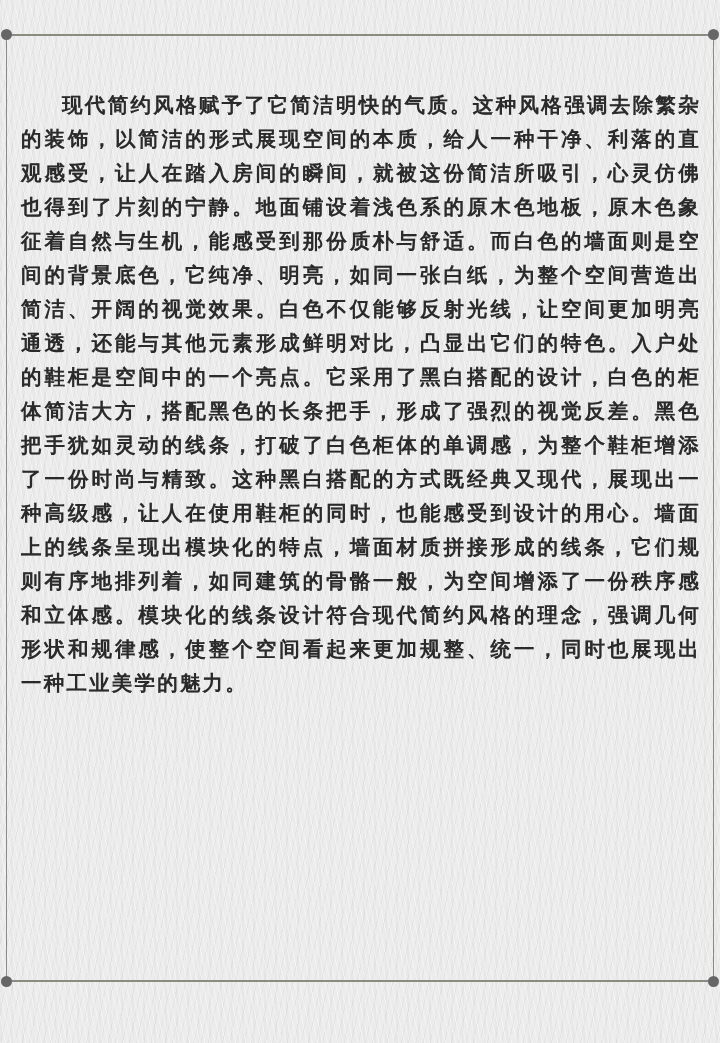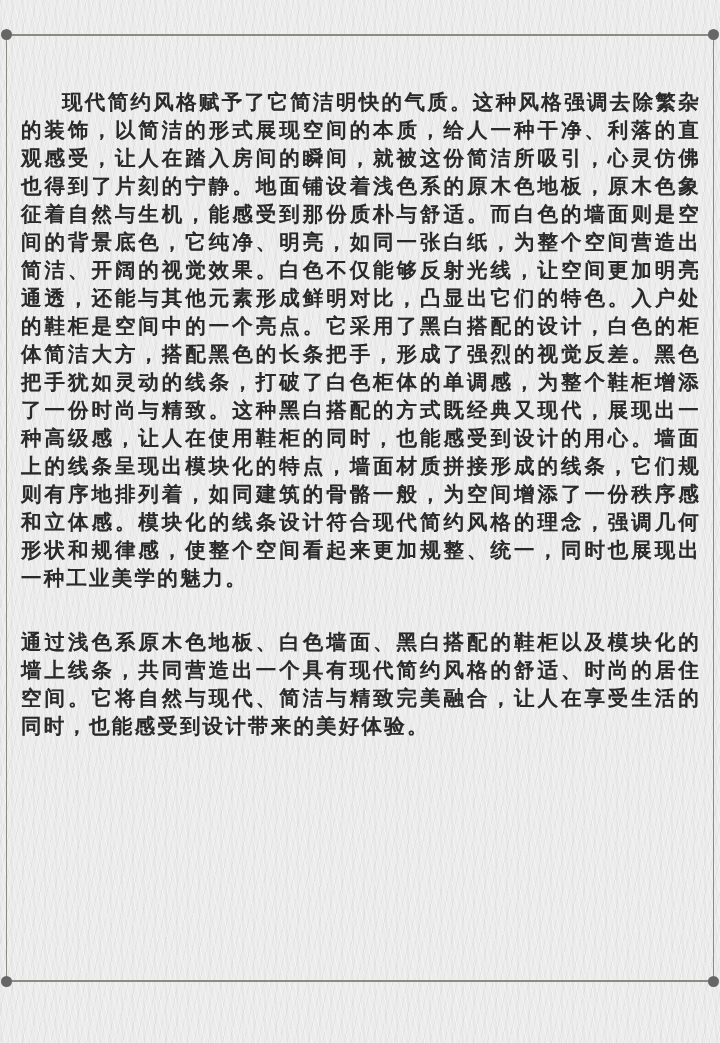--- a/index.html
+++ b/index.html
@@ -21,34 +21,33 @@
     .dot {
       position: absolute; width: 11px; height: 11px; border-radius: 50%;
       background: #666666;
     }
     .dot.tl { left: -6px; top: -7px; }
     .dot.tr { right: -6px; top: -7px; }
     .dot.bl { left: -6px; bottom: -7px; }
     .dot.br { right: -6px; bottom: -7px; }
     .content {
       position: absolute; left: 21px; top: 88px; width: 680px;
-      color: #2a2a2a; font-size: 20.5px; line-height: 28px;
+      color: #2a2a2a; font-size: 20.5px; line-height: 34px;
       letter-spacing: 2.2px; font-weight: bold;
       text-shadow: 0 0 0.5px rgba(0,0,0,0.25);
     }
     .para { margin: 0; text-align: justify; }
     .para.first { text-indent: 2em; }
     .para + .para { margin-top: 36px; }
   </style>
 </head>
 <body>
 
 <div class="frame">
   <span class="dot tl"></span>
   <span class="dot tr"></span>
   <span class="dot bl"></span>
   <span class="dot br"></span>
 </div>
 
 <div class="content">
   <p class="para first">现代简约风格赋予了它简洁明快的气质。这种风格强调去除繁杂的装饰，以简洁的形式展现空间的本质，给人一种干净、利落的直观感受，让人在踏入房间的瞬间，就被这份简洁所吸引，心灵仿佛也得到了片刻的宁静。地面铺设着浅色系的原木色地板，原木色象征着自然与生机，能感受到那份质朴与舒适。而白色的墙面则是空间的背景底色，它纯净、明亮，如同一张白纸，为整个空间营造出简洁、开阔的视觉效果。白色不仅能够反射光线，让空间更加明亮通透，还能与其他元素形成鲜明对比，凸显出它们的特色。入户处的鞋柜是空间中的一个亮点。它采用了黑白搭配的设计，白色的柜体简洁大方，搭配黑色的长条把手，形成了强烈的视觉反差。黑色把手犹如灵动的线条，打破了白色柜体的单调感，为整个鞋柜增添了一份时尚与精致。这种黑白搭配的方式既经典又现代，展现出一种高级感，让人在使用鞋柜的同时，也能感受到设计的用心。墙面上的线条呈现出模块化的特点，墙面材质拼接形成的线条，它们规则有序地排列着，如同建筑的骨骼一般，为空间增添了一份秩序感和立体感。模块化的线条设计符合现代简约风格的理念，强调几何形状和规律感，使整个空间看起来更加规整、统一，同时也展现出一种工业美学的魅力。</p>
-  <p class="para">通过浅色系原木色地板、白色墙面、黑白搭配的鞋柜以及模块化的墙上线条，共同营造出一个具有现代简约风格的舒适、时尚的居住空间。它将自然与现代、简洁与精致完美融合，让人在享受生活的同时，也能感受到设计带来的美好体验。</p>
 </div>
 
 </body></html>

